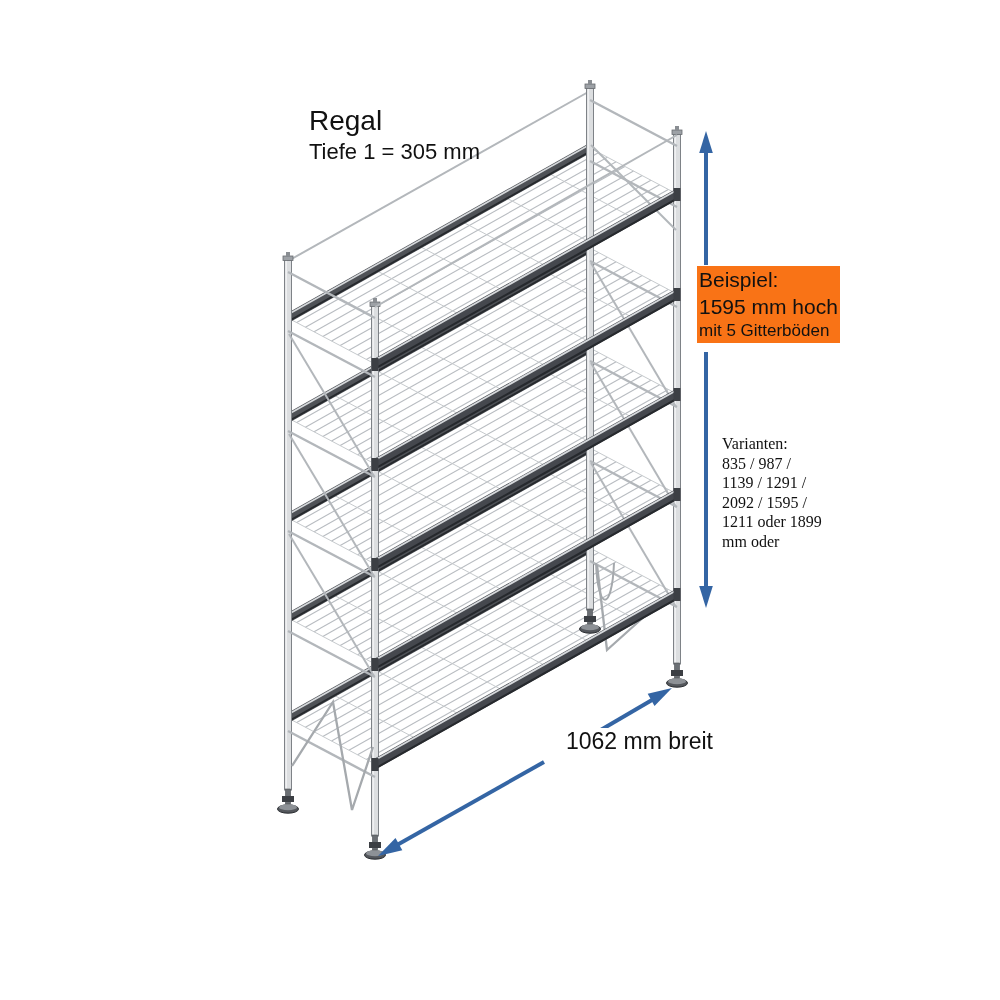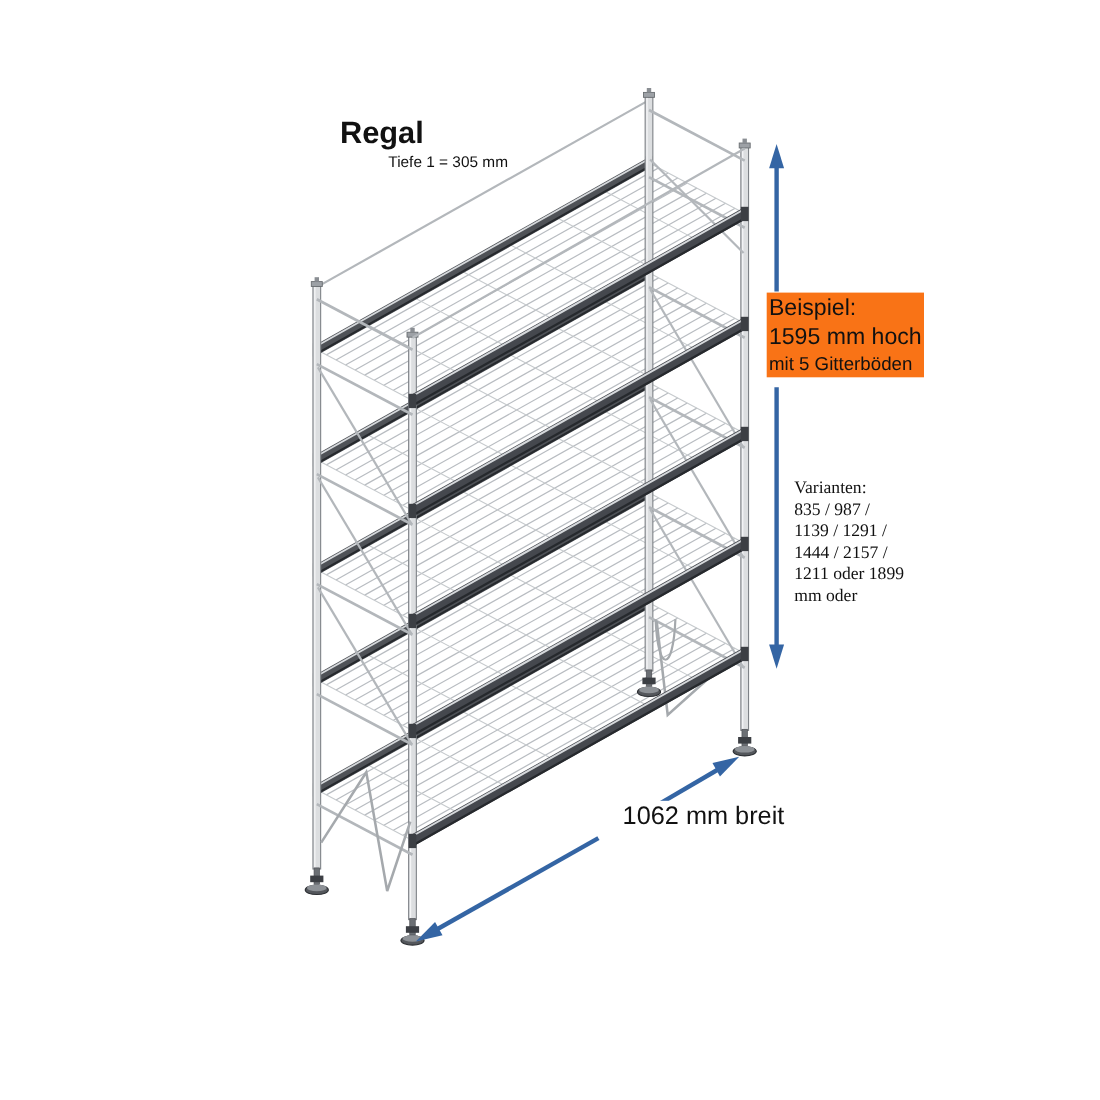--- a/index.html
+++ b/index.html
@@ -1,21 +1,21 @@
 <!DOCTYPE html>
 <html><head>
 <meta charset="utf-8">
 <style>
   html,body{margin:0;padding:0;background:#fff;}
   .stage{position:relative;width:1000px;height:1000px;background:#fff;overflow:hidden;
          font-family:"Liberation Sans",sans-serif;color:#111;}
   .stage svg{position:absolute;left:0;top:0;}
   .txt{position:absolute;white-space:nowrap;}
-  .title{left:309px;top:105px;font-size:28px;font-weight:bold;text-align:right;}
-  .subtitle{left:309px;top:139px;font-size:14px;margin-left:44px;}
+  .title{left:309px;top:105px;font-size:28px;font-weight:normal;text-align:right;}
+  .subtitle{left:309px;top:139px;font-size:22px;}
   .beispiel{left:697px;top:266px;background:#f97316;padding:1px 2px;}
   .beispiel .b1{font-size:21px;line-height:26px;}
   .beispiel .b2{font-size:21px;line-height:27px;}
   .beispiel .b3{font-size:17px;line-height:22px;}
   .varianten{left:722px;top:434px;font-size:16px;line-height:19.5px;font-family:Liberation Serif, serif;}
   .breit{left:563px;top:728px;font-size:23px;background:#fff;padding:0 3px;text-align:right;}
 </style>
 </head>
 <body>
 
@@ -245,19 +245,19 @@
   <div class="txt beispiel">
     <div class="b1">Beispiel:</div>
     <div class="b2">1595 mm hoch</div>
     <div class="b3">mit 5 Gitterböden</div>
   </div>
 
   <div class="txt varianten">
     <div>Varianten:</div>
     <div>835 / 987 /</div>
     <div>1139 / 1291 /</div>
-    <div>1444 / 2157 /</div>
+    <div>2092 / 1595 /</div>
     <div>1211 oder 1899</div>
     <div>mm oder</div>
   </div>
 
   <div class="txt breit">1062 mm breit</div>
 </div>
 
 </body></html>

